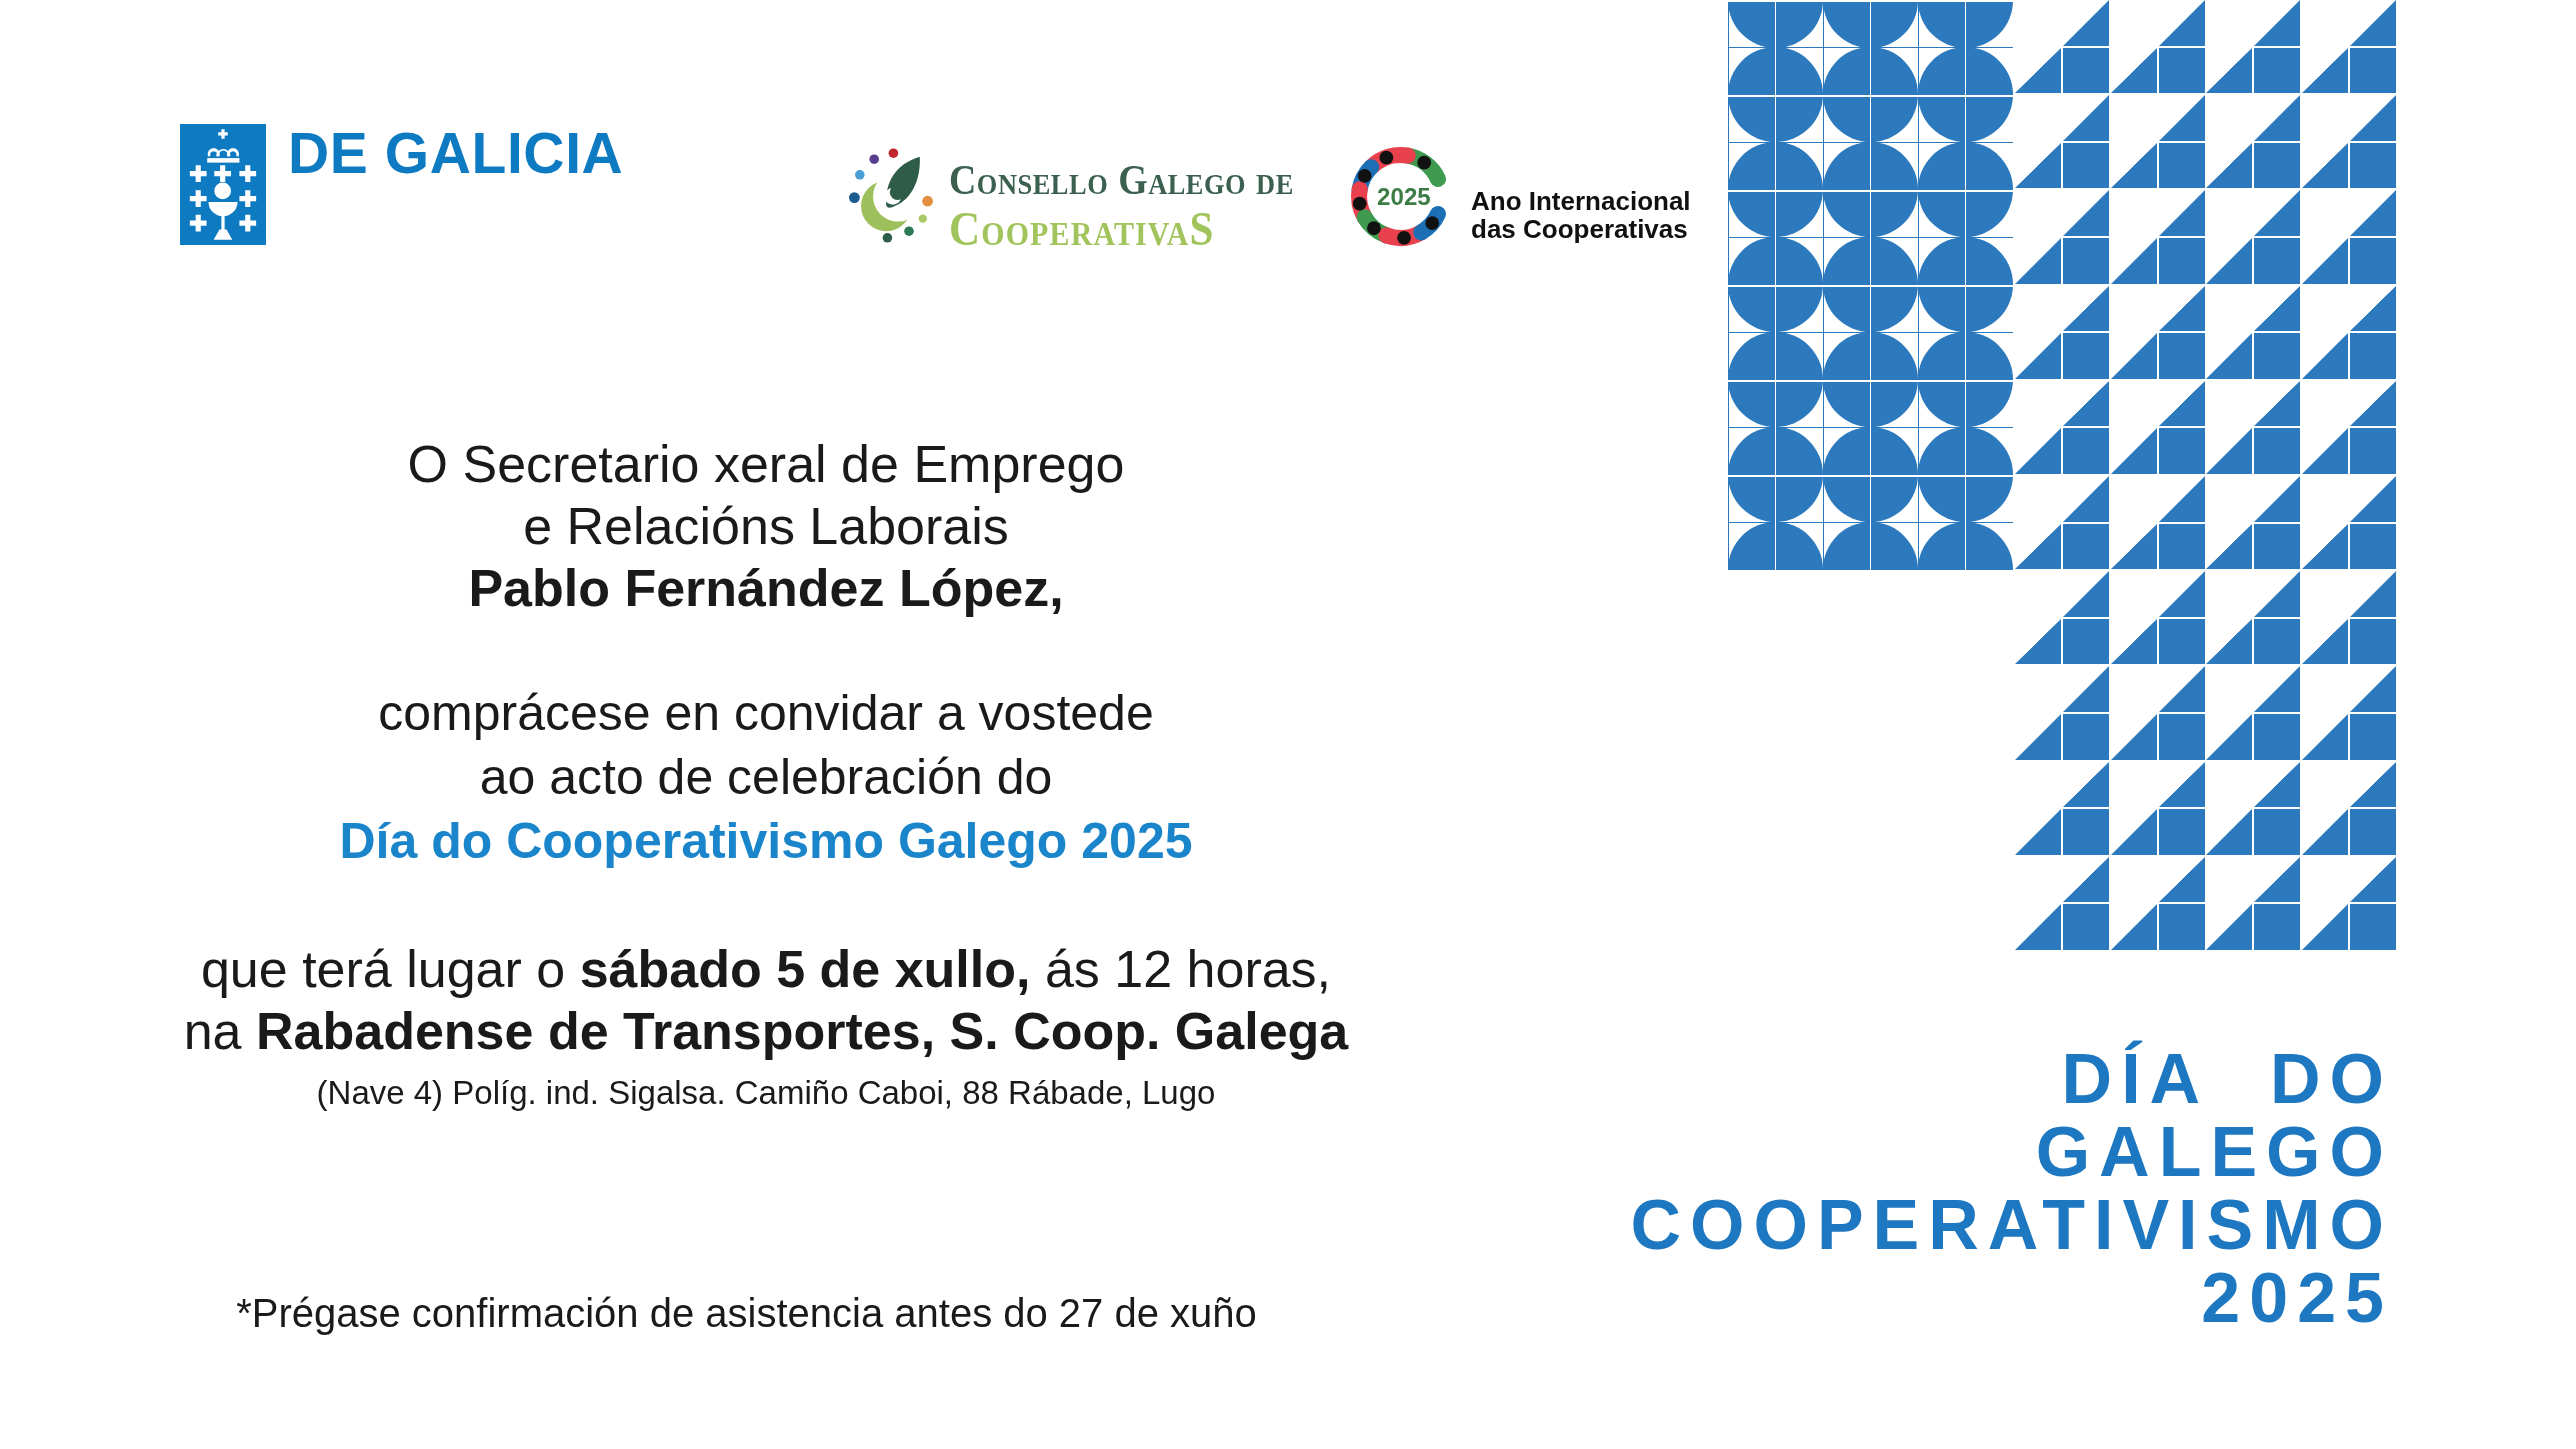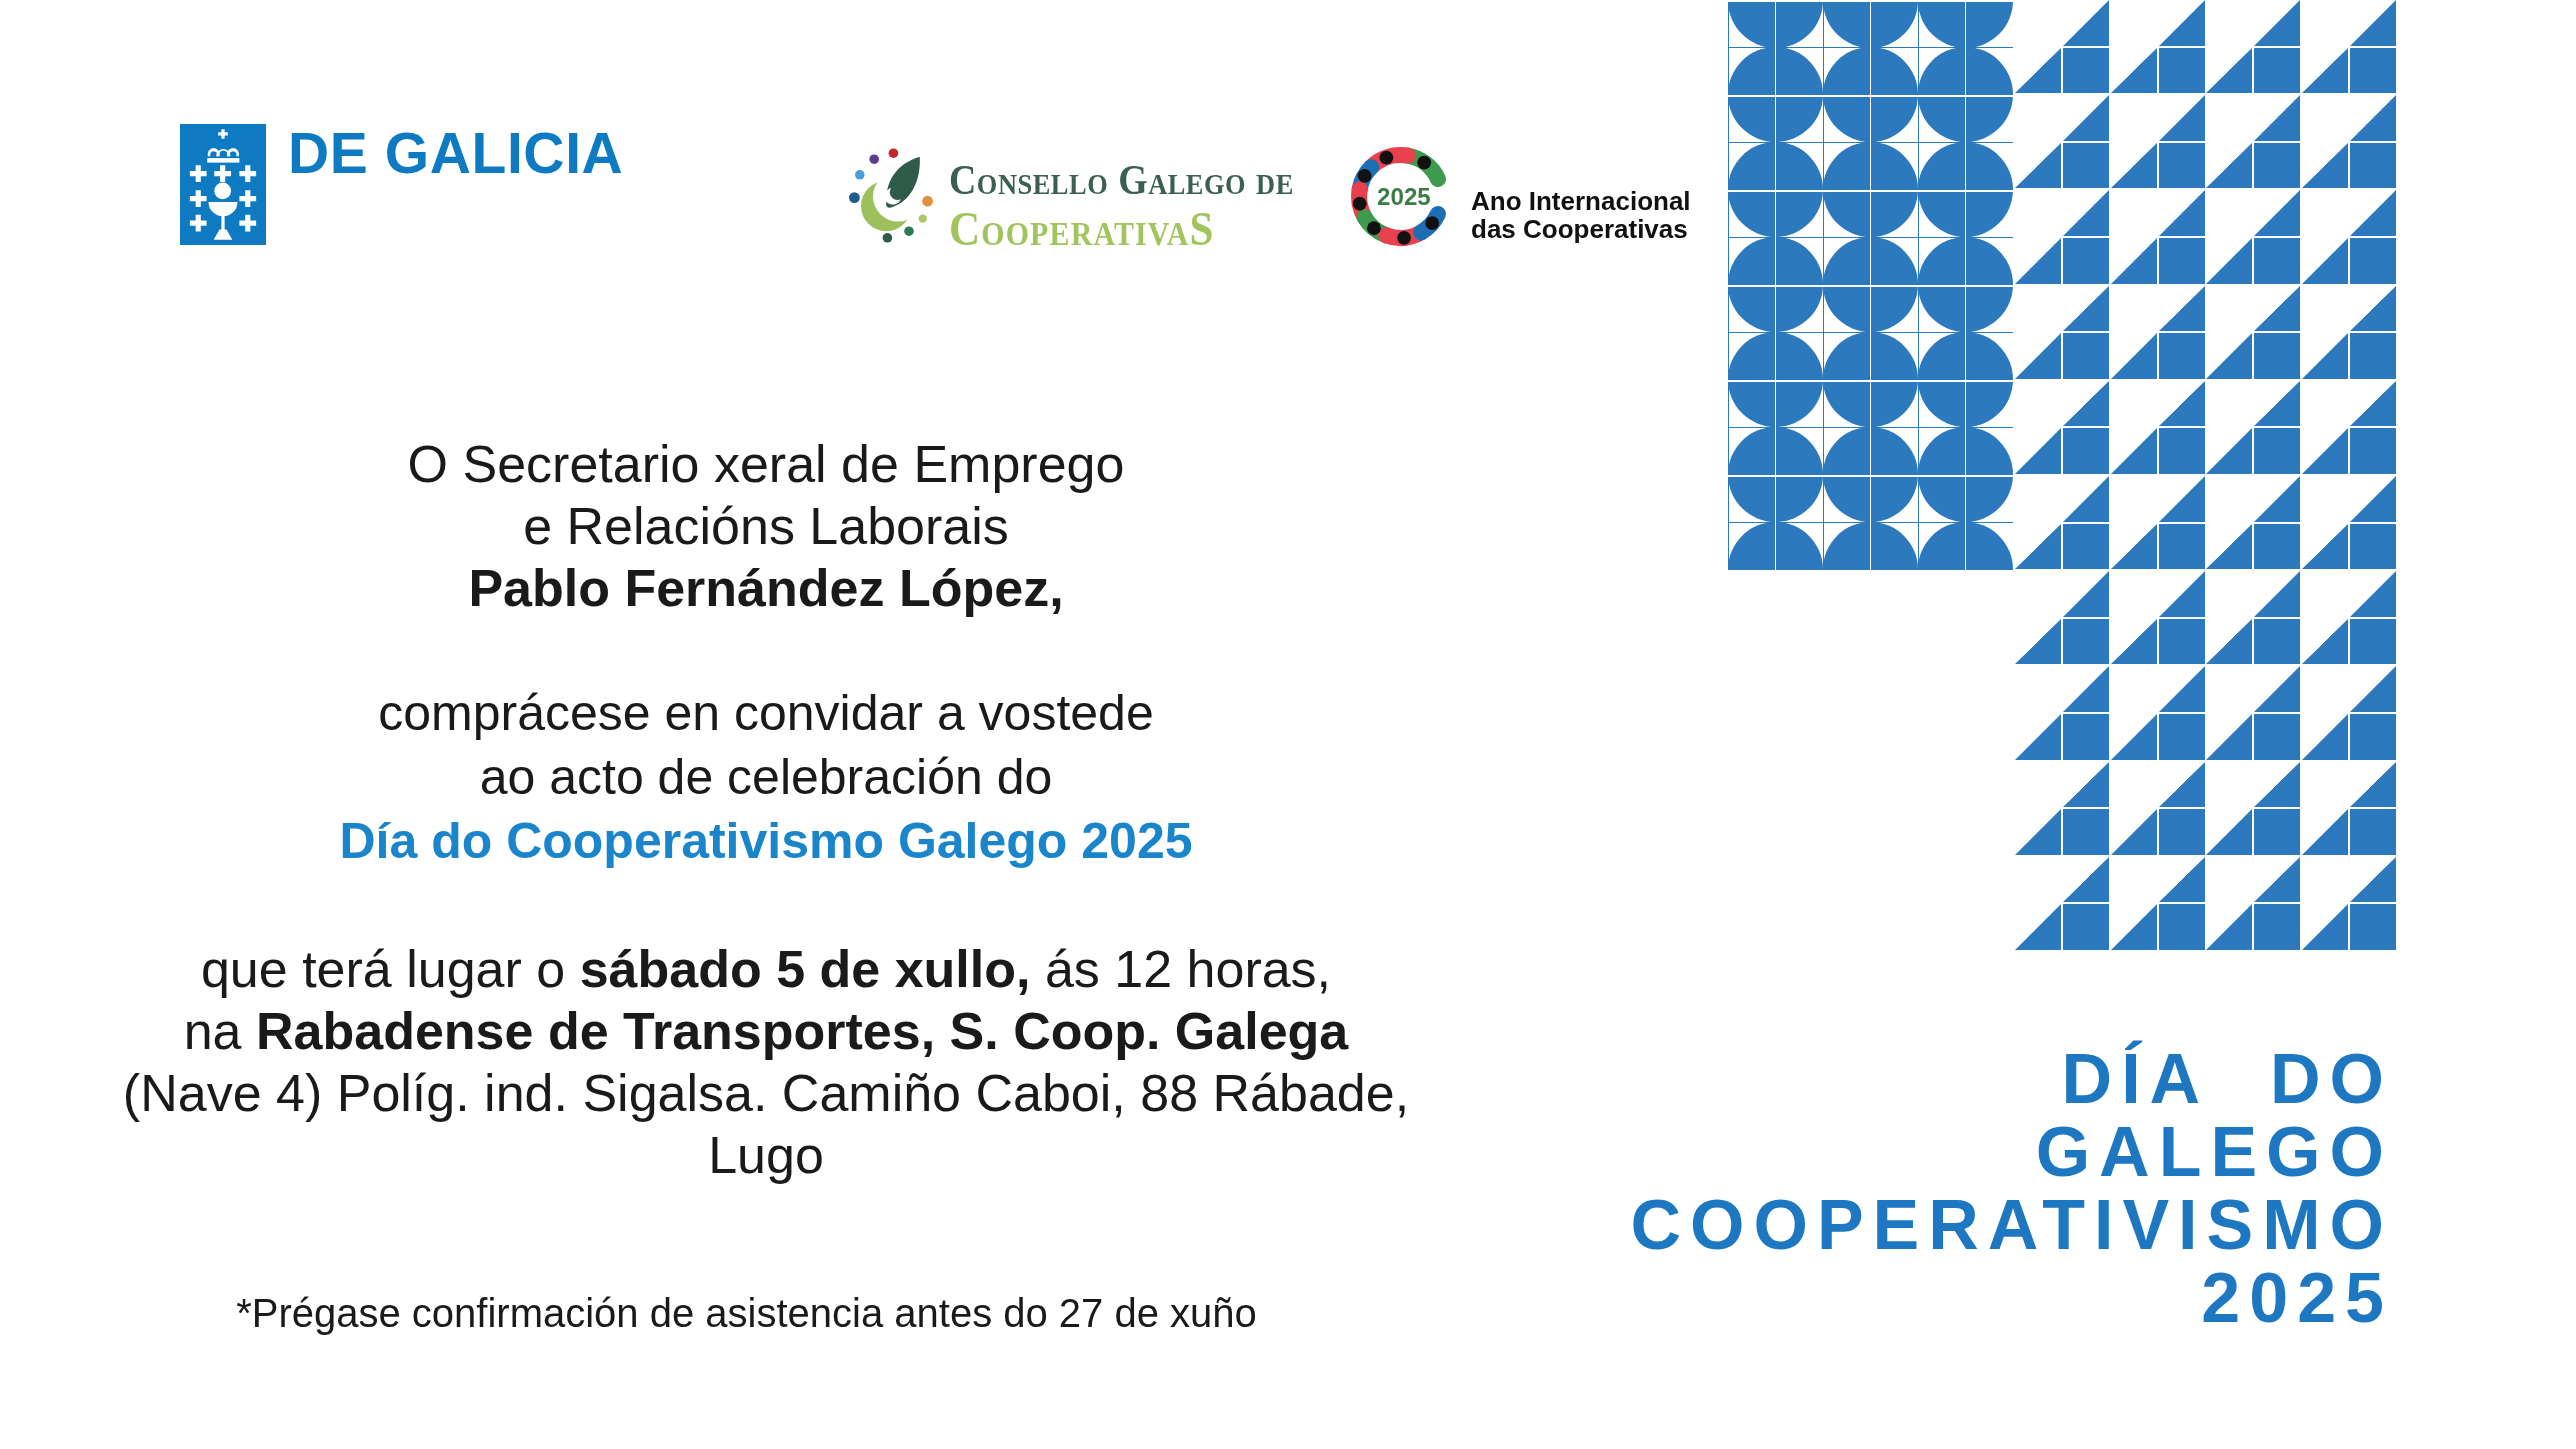--- a/index.html
+++ b/index.html
@@ -33,21 +33,21 @@
   .ano-mark svg{width:100%;height:100%;display:block;}
   .ano-text{position:absolute;left:1471px;top:167px;font-size:26px;line-height:28px;color:#111;font-weight:bold;margin-top:20px;}
 
   
   .col{position:absolute;left:122px;width:1288px;text-align:center;}
   .block1{top:433px;font-size:52px;line-height:62px;}
   .block2{top:681px;font-size:50px;line-height:64px;}
   .block3{top:938px;font-size:52px;line-height:62px;}
   .b-bold{font-weight:bold;}
   .blue-line{color:var(--blue-accent);font-weight:bold;}
-  .address{font-size:52px;line-height:62px;}
+  .address{font-size:33px;line-height:62px;}
   .footnote{position:absolute;left:122px;top:1289px;width:1249px;text-align:center;font-size:40px;line-height:49px;}
 
   
   .big-title{position:absolute;right:183px;top:1043px;text-align:right;color:var(--blue-title);
     font-weight:900;font-size:70px;line-height:73px;letter-spacing:9px;word-spacing:35px;}
 
   
   .circle-block{position:absolute;left:1728px;top:0;width:285px;height:570px;overflow:hidden;background:#fff;}
   .circle-block::before{content:"";position:absolute;inset:0;
     background-image:

